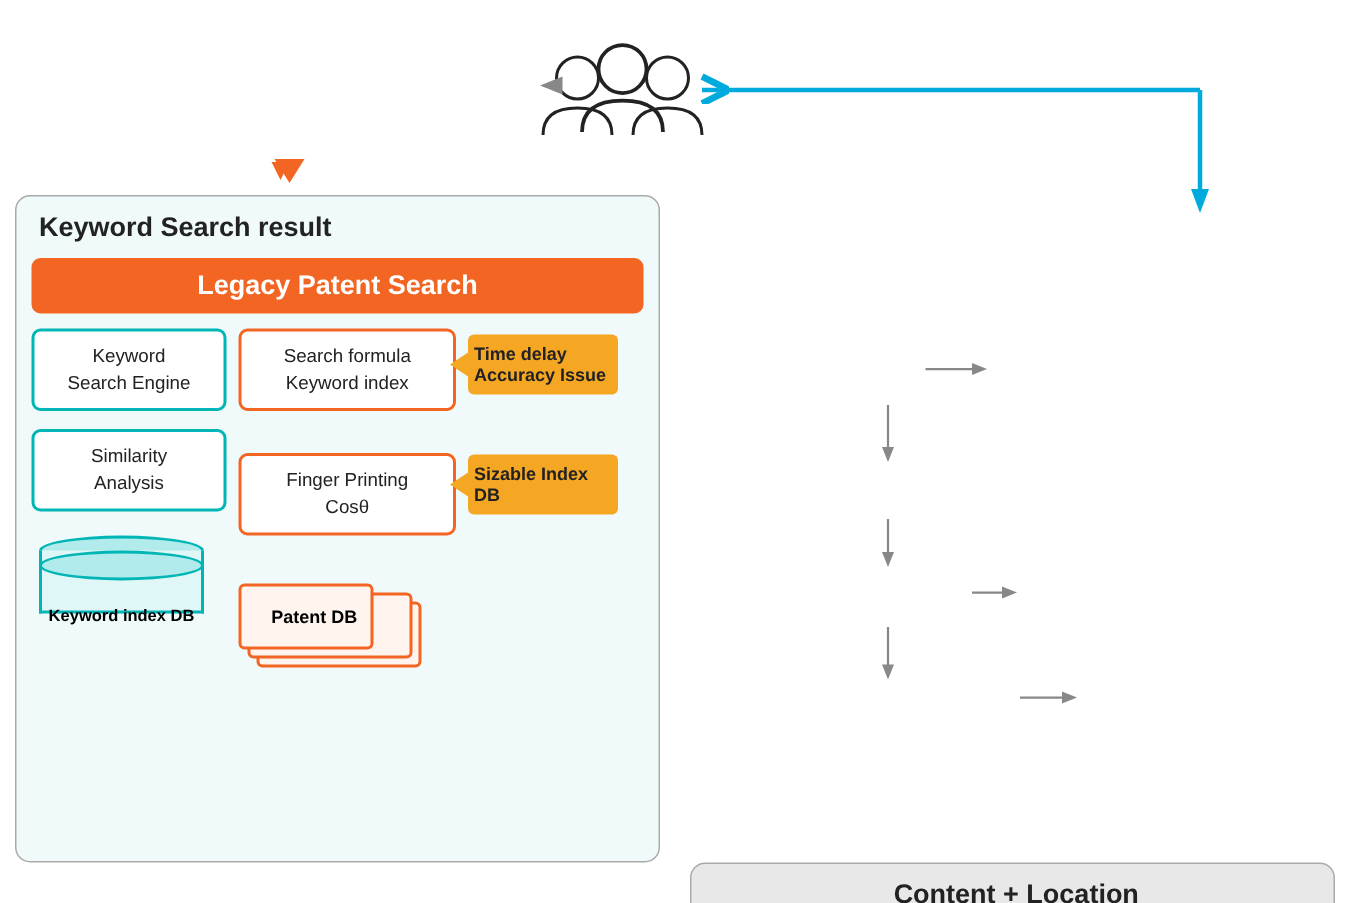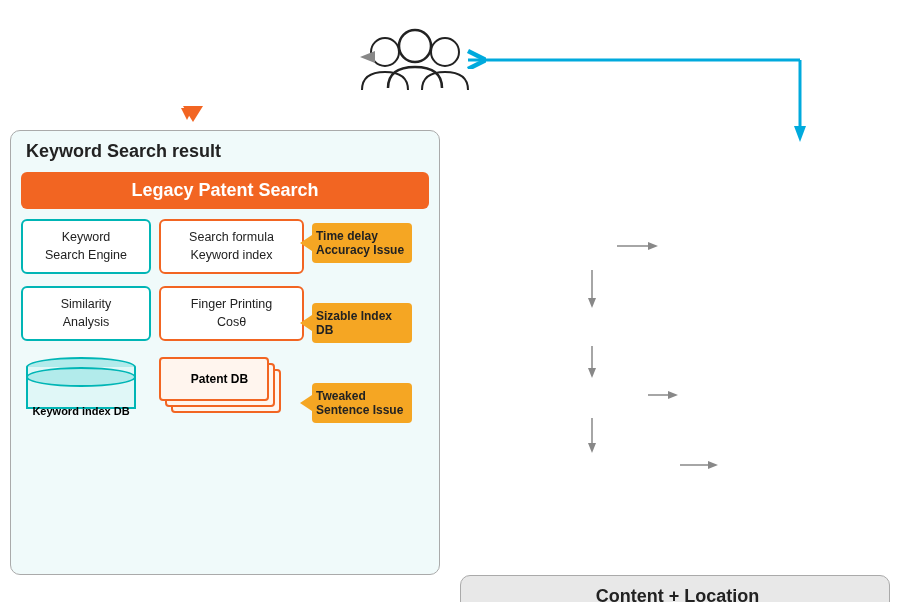--- a/index.html
+++ b/index.html
@@ -84,21 +84,21 @@
     .col-left {
       display: flex;
       flex-direction: column;
       gap: 12px;
       width: 130px;
     }
 
     .col-mid {
       display: flex;
       flex-direction: column;
-      gap: 12px;
+      gap: 28px;
       width: 145px;
       justify-content: flex-end;
     }
 
     .col-right {
       display: flex;
       flex-direction: column;
       gap: 40px;
       width: 100px;
     }
@@ -252,28 +252,27 @@
         </div>
       </div>
 
       <div class="col-mid">
         <div class="box-orange-outline">Search formula<br>Keyword index</div>
         <div class="box-orange-outline">Finger Printing<br>Cosθ</div>
 
         <div style="position:relative;width:130px;height:68px;margin-top:4px;">
           <div style="position:absolute;top:12px;left:12px;width:110px;height:44px;border:2px solid #f26522;border-radius:4px;background:#fff5ee;"></div>
           <div style="position:absolute;top:6px;left:6px;width:110px;height:44px;border:2px solid #f26522;border-radius:4px;background:#fff5ee;"></div>
-          <div style="position:absolute;top:0;left:0;width:110px;height:44px;border:2px solid #f26522;border-radius:4px;background:#fff5ee;display:flex;align-items:center;justify-content:center;font-size:12px;font-weight:bold;padding-left:11px;">Patent DB</div>
+          <div style="position:absolute;top:0;left:0;width:90px;height:44px;border:2px solid #f26522;border-radius:4px;background:#fff5ee;display:flex;align-items:center;justify-content:center;font-size:12px;font-weight:bold;padding-left:11px;">Patent DB</div>
         </div>
       </div>
 
       <div class="col-right">
         <div class="box-yellow" style="margin-top:4px;">Time delay<br>Accuracy Issue</div>
         <div class="box-yellow">Sizable Index DB</div>
-        <div class="box-yellow">Tweaked<br>Sentence Issue</div>
       </div>
     </div>
   </div>
 
   <div class="right-panel panel-relative">
     <div class="right-panel-title">Content + Location<br>Search Result</div>
 
   </div>
 
   <div style="position:absolute;top:106px;left:183px;width:0;height:0;border-left:10px solid transparent;border-right:10px solid transparent;border-top:16px solid #f26522;"></div>

